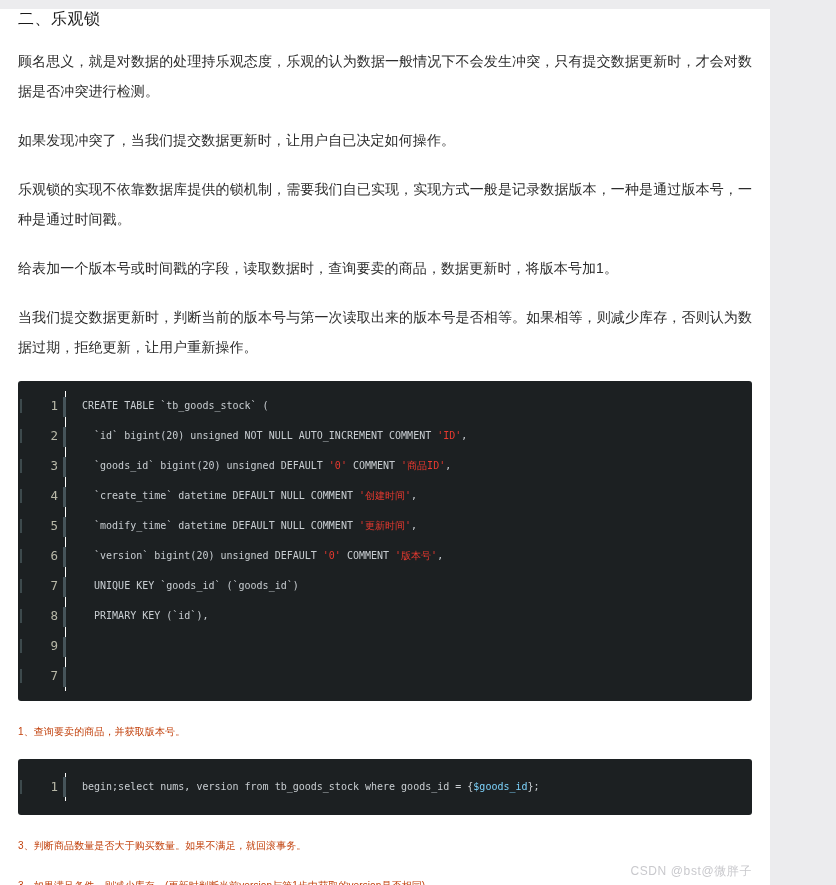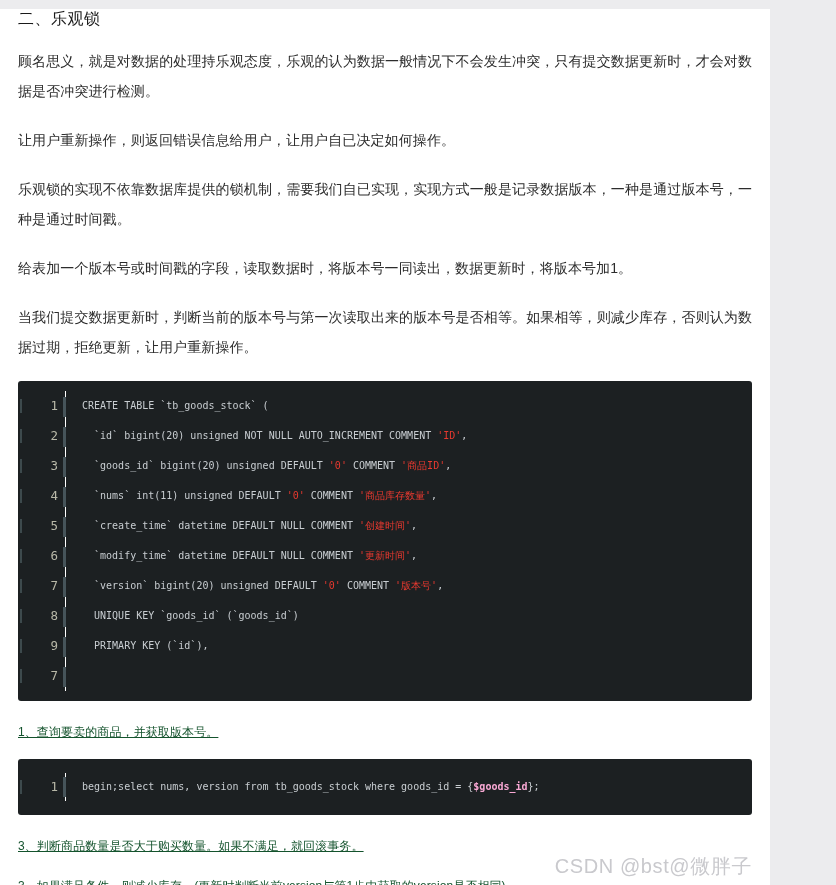--- a/index.html
+++ b/index.html
@@ -28,26 +28,25 @@
   }
   p.para {
     font-size: 14px;
     line-height: 30px;
     color: #2c2c2c;
     margin: 16px 0 19px 0;
     text-align: justify;
     letter-spacing: .1px;
   }
   p.step {
-    font-size: 12px;
+    font-size: 10px;
     line-height: 26px;
-    color: #14532d;
+    color: #c2410c;
     margin: 0 0 14px 0;
     letter-spacing: .1px;
-    text-decoration: underline;
   }
   p.step.tight { margin-bottom: 12px; }
 
   
   .codeblock {
     background: #1c2022;
     border-radius: 3px;
     margin: 0 0 18px 0;
     padding: 10px 0 10px 0;
     overflow: hidden;
@@ -97,72 +96,71 @@
     color: #c8cdd1;
     font-family: "DejaVu Sans Mono", "Liberation Mono", monospace;
     font-size: 10px;
     line-height: 30px;
     white-space: pre;
   }
   .codelines .cl.small {
     font-size: 11.6px;
   }
   .str { color: #e8392f; text-align: center; }
-  .var { color: #f9a8d4; font-weight: bold; }
+  .var { color: #7dd3fc; font-weight: normal; }
 
   
   .codeblock.single { padding: 14px 0; }
   .codeblock.single .gutter .ln { line-height: 28px; }
   .codeblock.single .codelines .cl { line-height: 28px; }
   .codeblock.single .gutter .ln::before { top: 7px; }
   .codeblock.single .gutter .ln::after { top: 4px; height: 20px; }
 
   .watermark {
     position: absolute;
     right: 18px;
     bottom: 14px;
-    font-size: 20px;
+    font-size: 12px;
     color: #c9c9cd;
     letter-spacing: .6px;
     white-space: nowrap;
     text-align: center;
   }
 </style>
 </head>
 <body>
 
 <div class="page">
 
   <h2 class="section-title">二、乐观锁</h2>
 
   <p class="para">顾名思义，就是对数据的处理持乐观态度，乐观的认为数据一般情况下不会发生冲突，只有提交数据更新时，才会对数据是否冲突进行检测。</p>
-  <p class="para">让用户重新操作，则返回错误信息给用户，让用户自已决定如何操作。</p>
+  <p class="para">如果发现冲突了，当我们提交数据更新时，让用户自已决定如何操作。</p>
   <p class="para">乐观锁的实现不依靠数据库提供的锁机制，需要我们自已实现，实现方式一般是记录数据版本，一种是通过版本号，一种是通过时间戳。</p>
-  <p class="para">给表加一个版本号或时间戳的字段，读取数据时，将版本号一同读出，数据更新时，将版本号加1。</p>
+  <p class="para">给表加一个版本号或时间戳的字段，读取数据时，查询要卖的商品，数据更新时，将版本号加1。</p>
   <p class="para">当我们提交数据更新时，判断当前的版本号与第一次读取出来的版本号是否相等。如果相等，则减少库存，否则认为数据过期，拒绝更新，让用户重新操作。</p>
 
   <div class="codeblock">
     <div class="code-table">
       <div class="gutter">
         <div class="ln">1</div>
         <div class="ln">2</div>
         <div class="ln">3</div>
         <div class="ln">4</div>
         <div class="ln">5</div>
         <div class="ln">6</div>
         <div class="ln">7</div>
         <div class="ln">8</div>
         <div class="ln">9</div>
         <div class="ln">7</div>
       </div>
       <div class="codelines">
         <div class="cl">CREATE TABLE `tb_goods_stock` (</div>
         <div class="cl">  `id` bigint(20) unsigned NOT NULL AUTO_INCREMENT COMMENT <span class="str">'ID'</span>,</div>
         <div class="cl">  `goods_id` bigint(20) unsigned DEFAULT <span class="str">'0'</span> COMMENT <span class="str">'商品ID'</span>,</div>
-        <div class="cl">  `nums` int(11) unsigned DEFAULT <span class="str">'0'</span> COMMENT <span class="str">'商品库存数量'</span>,</div>
         <div class="cl">  `create_time` datetime DEFAULT NULL COMMENT <span class="str">'创建时间'</span>,</div>
         <div class="cl">  `modify_time` datetime DEFAULT NULL COMMENT <span class="str">'更新时间'</span>,</div>
         <div class="cl">  `version` bigint(20) unsigned DEFAULT <span class="str">'0'</span> COMMENT <span class="str">'版本号'</span>,</div>
         <div class="cl">  UNIQUE KEY `goods_id` (`goods_id`)</div>
         <div class="cl">  PRIMARY KEY (`id`),</div>
       </div>
     </div>
   </div>
 
   <p class="step">1、查询要卖的商品，并获取版本号。</p>

